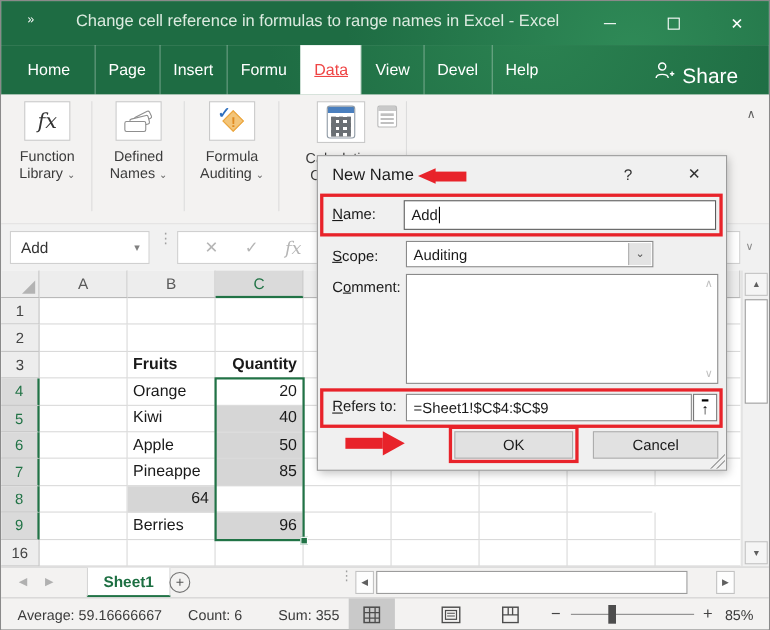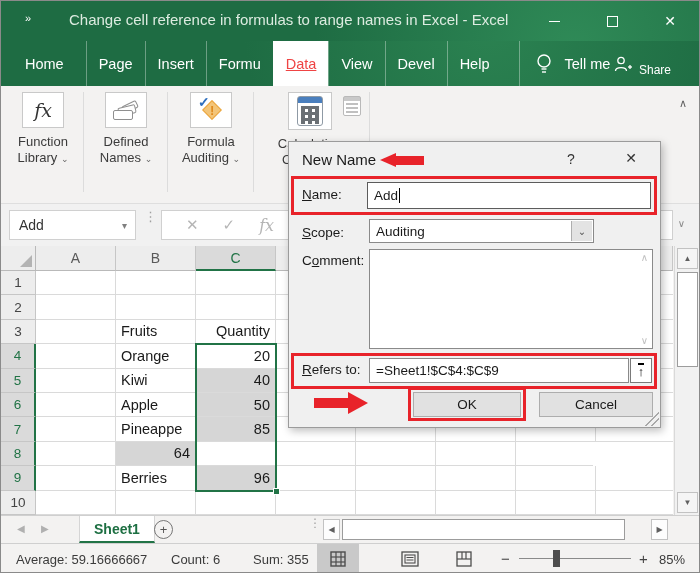--- a/index.html
+++ b/index.html
@@ -22,21 +22,21 @@
     background:radial-gradient(circle at 70% -40%, #2b8251 0%, rgba(43,130,81,0) 50%), #1e6c43;
     display:flex; align-items:stretch; color:#fff; }
   .tabs { display:flex; margin-left:12px; }
   .tab { padding:0 12px; display:flex; align-items:center; font-size:14.5px; border-left:1px solid rgba(255,255,255,.35); cursor:pointer; white-space:nowrap; }
   .tab:first-child { border-left:none; padding-right:22px; }
   .tab:nth-child(5) { background:#fff; color:#ef4444;text-decoration:underline; }
   .tellme-wrap { display:flex; align-items:center; margin-left:18px; border-left:1px solid rgba(255,255,255,.35); padding-left:16px; }
   .bulb { margin-right:12px; }
   .tellme-label { font-size:14.5px; }
   .share-wrap { position:absolute; right:28px; top:0; height:45px; display:flex; align-items:center; }
-  .share-label { font-size:12px; margin-left:6px;margin-top:12px; }
+  .share-label { font-size:19px; margin-left:6px;margin-top:12px; }
 
   
   .ribbon { position:absolute; left:0; top:85px; width:100%; height:118px; background:#f3f2f1; border-bottom:1px solid #dedede; }
   .rsep { position:absolute; top:6px; width:1px; height:100px; background:#dcdcdc; }
   .rgroup { position:absolute; top:6px; text-align:center; cursor:pointer; }
   .ricon { width:42px; height:36px; border:1px solid #c9c9c9; background:#fff; margin:0 auto 6px auto; display:flex; align-items:center; justify-content:center; }
   .rlabel { font-size:13px; color:#3b3b3b; line-height:16px; white-space:nowrap; }
   .rchev { font-size:9px; color:#666; }
   .fxglyph { font-family:"DejaVu Serif", serif; font-style:italic; font-size:19px; color:#333; }
   
@@ -80,21 +80,21 @@
   .colhdr { width:80px; height:25px; background:#ededed; border-right:1px solid #c6c6c6; border-bottom:1px solid #b9b9b9; color:#5a5a5a; font-size:14px; display:flex; align-items:center; justify-content:center; cursor:pointer; }
   .colhdr:nth-child(3) { background:#dadada; color:#217346; border-bottom:2px solid #217346; }
   .colhdr:nth-child(8) { width:77px; }
   .rows { position:absolute; left:0; top:25px; }
   .grow { display:flex; height:24.4px; }
   .rowhdr { width:35px; background:#ededed; border-right:1px solid #c6c6c6; border-bottom:1px solid #c6c6c6; color:#444; font-size:13.5px; display:flex; align-items:center; justify-content:center; cursor:pointer; }
   .cell { border-right:1px solid #dadada; border-bottom:1px solid #dadada; font-size:14.5px; color:#1a1a1a; display:flex; align-items:center; padding:0 5px; cursor:cell; }
   .c-a,.c-b,.c-c,.c-d,.c-e,.c-f,.c-g { width:80px; }
   .c-h { width:77px; border-right:none; }
   .c-c { justify-content:flex-end; }
-  .grow:nth-child(3) .c-b, .grow:nth-child(3) .c-c { font-weight:normal; }
+  .grow:nth-child(3) .c-b, .grow:nth-child(3) .c-c { font-weight:bold; }
   .grow:nth-child(n+4):nth-child(-n+9) .rowhdr { background:#dadada; color:#217346; border-right:2px solid #217346; }
   .grow:nth-child(n+5):nth-child(-n+9) .c-c { background:#d6d6d6; }
   .sel-border { position:absolute; left:194px; top:97px; width:82px; height:149px; border:2px solid #217346; pointer-events:none; }
   .sel-handle { position:absolute; left:272px; top:242px; width:7px; height:7px; background:#217346; border:1px solid #fff; }
 
   
   .vscroll { position:absolute; left:673px; top:245px; width:26px; height:269px; background:#f1f1f1; border-left:1px solid #d9d9d9; }
   .vs-btn { position:absolute; left:2px; width:21px; height:21px; background:#f5f5f5; border:1px solid #c2c2c2; color:#5f5f5f; font-size:8px; display:flex; align-items:center; justify-content:center; cursor:pointer; }
   .vs-up { top:2px; } .vs-down { bottom:2px; }
   .vs-thumb { position:absolute; left:2px; top:26px; width:21px; height:95px; background:#fff; border:1px solid #9c9c9c; cursor:grab; }
@@ -185,28 +185,20 @@
 
         <span class="tab">Home</span>
         <span class="tab">Page</span>
         <span class="tab">Insert</span>
         <span class="tab">Formu</span>
         <span class="tab">Data</span>
         <span class="tab">View</span>
         <span class="tab">Devel</span>
         <span class="tab">Help</span>
       </div>
-    <div class="tellme-wrap">
-      <svg class="bulb" width="16" height="22" viewBox="0 0 16 22">
-        <circle cx="8" cy="8" r="6" fill="none" stroke="#fff" stroke-width="1.4"></circle>
-        <line x1="5.5" y1="16" x2="10.5" y2="16" stroke="#fff" stroke-width="1.4"></line>
-        <line x1="6" y1="19" x2="10" y2="19" stroke="#fff" stroke-width="1.4"></line>
-      </svg>
-      <span class="tellme-label">Tell me</span>
-    </div>
     <div class="share-wrap">
       <svg width="20" height="18" viewBox="0 0 20 18">
         <circle cx="8" cy="5.5" r="3.2" fill="none" stroke="#fff" stroke-width="1.3"></circle>
         <path d="M2.5 16 C2.5 11.5 13.5 11.5 13.5 16" fill="none" stroke="#fff" stroke-width="1.3"></path>
         <line x1="15" y1="12" x2="19" y2="12" stroke="#fff" stroke-width="1.3"></line>
         <line x1="17" y1="10" x2="17" y2="14" stroke="#fff" stroke-width="1.3"></line>
       </svg>
       <span class="share-label">Share</span>
     </div>
   </div>
@@ -391,21 +383,21 @@
         <div class="cell c-a"></div>
         <div class="cell c-b">Berries</div>
         <div class="cell c-c">96</div>
         <div class="cell c-d"></div>
         <div class="cell c-e"></div>
         <div class="cell c-f"></div>
         <div class="cell c-g"></div>
         <div class="cell c-h"></div>
       </div>
         <div class="grow">
-        <div class="rowhdr">10</div>
+        <div class="rowhdr">16</div>
         <div class="cell c-a"></div>
         <div class="cell c-b"></div>
         <div class="cell c-c"></div>
         <div class="cell c-d"></div>
         <div class="cell c-e"></div>
         <div class="cell c-f"></div>
         <div class="cell c-g"></div>
         <div class="cell c-h"></div>
       </div>
       </div>

